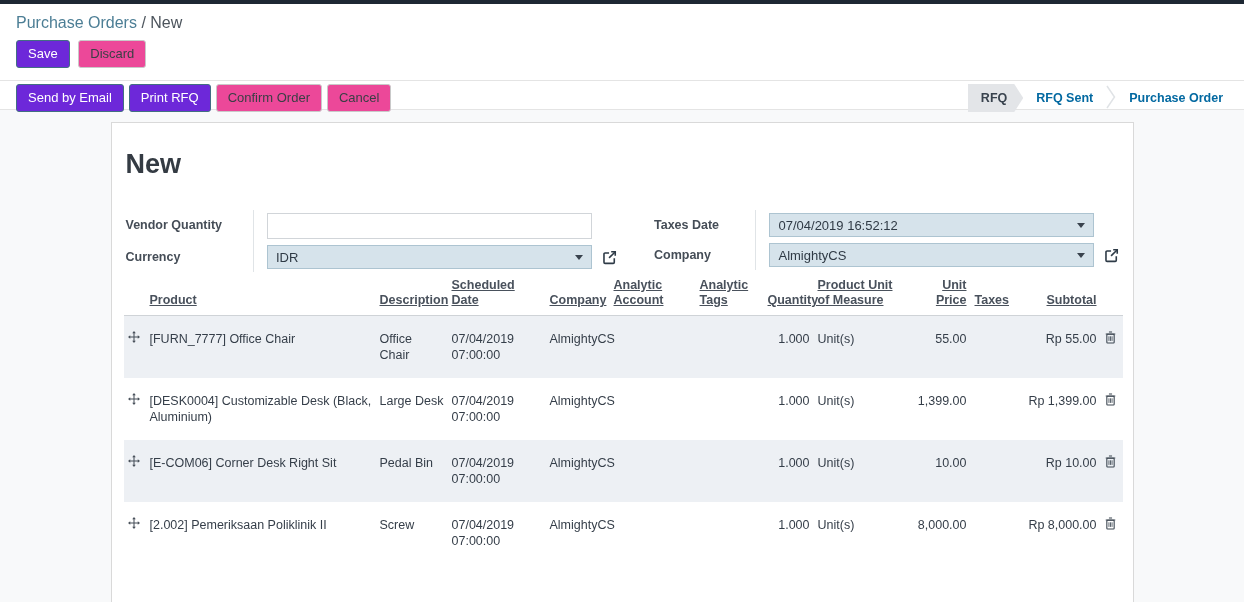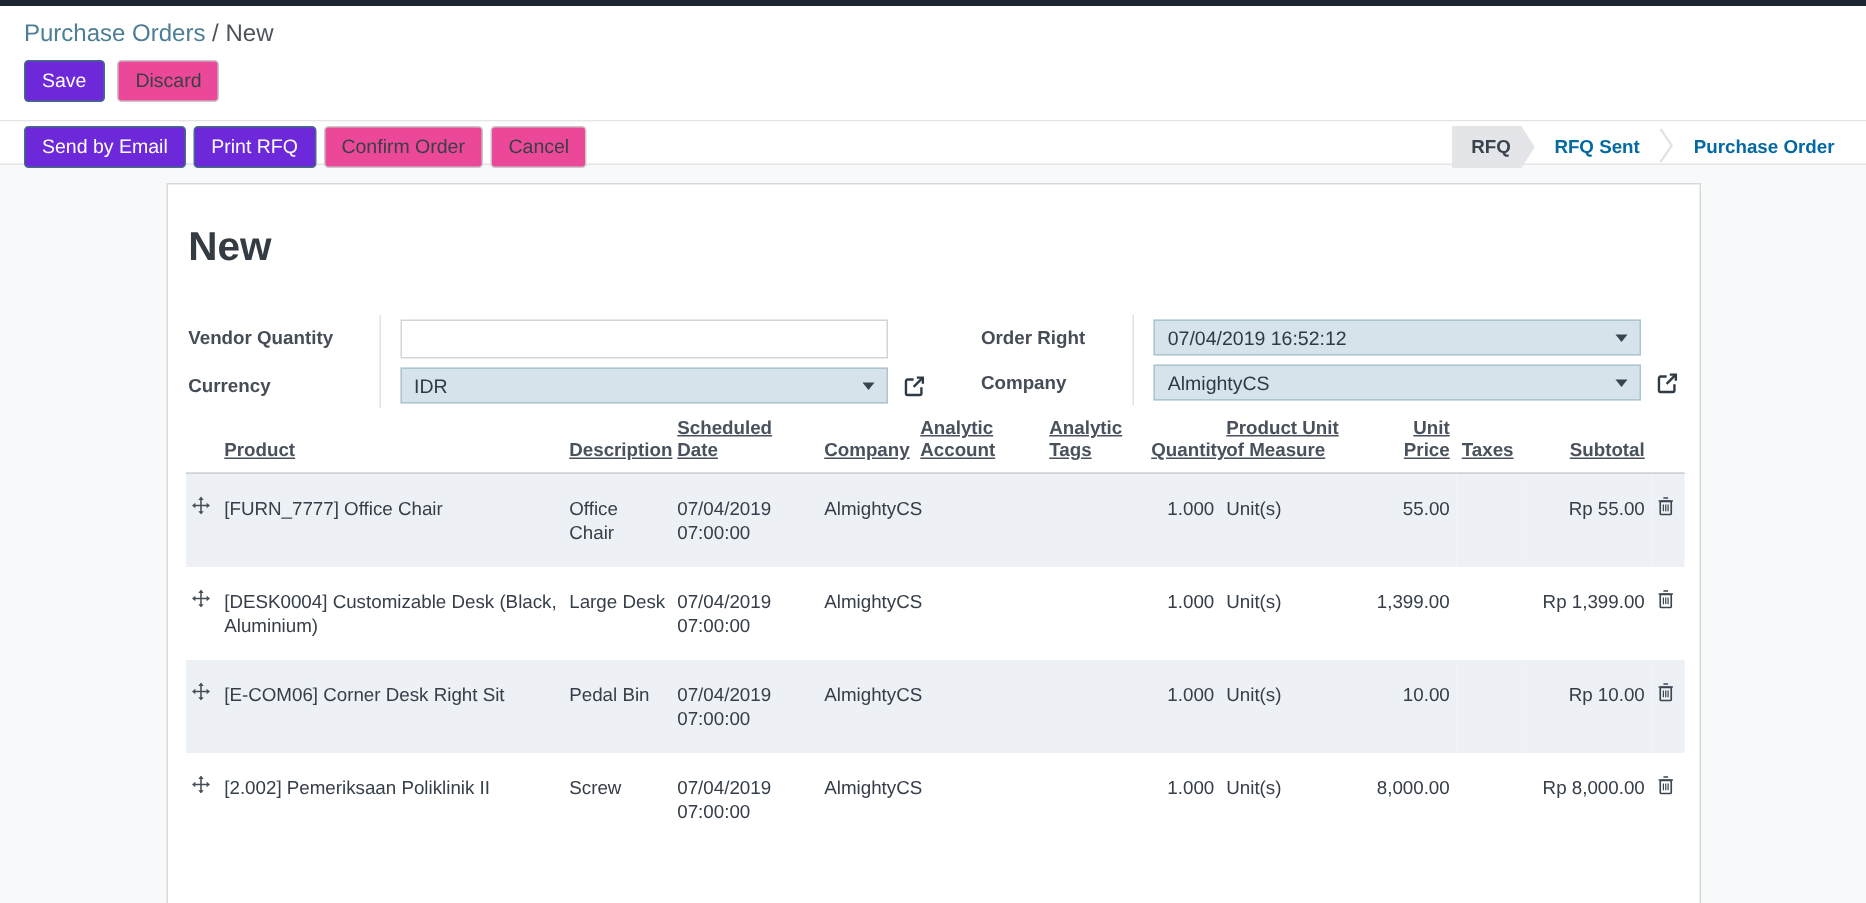--- a/index.html
+++ b/index.html
@@ -155,21 +155,21 @@
                     <path d="M13.2 2.8L7.6 8.4" stroke="#2e3b47" stroke-width="1.5"></path>
                   </svg>
             </span>
           </div>
             </div>
         </div>
       </div>
 
       <div class="o-group right">
         <div class="o-row">
-          <div class="o-label">Order Right</div>
+          <div class="o-label">Taxes Date</div>
           <div class="o-cell">
               <div class="o-cell-inner">
             <div class="o-select">
               <span>07/04/2019 16:52:12</span>
               <span class="caret"></span>
             </div>
           </div>
             </div>
         </div>
         <div class="o-row">

